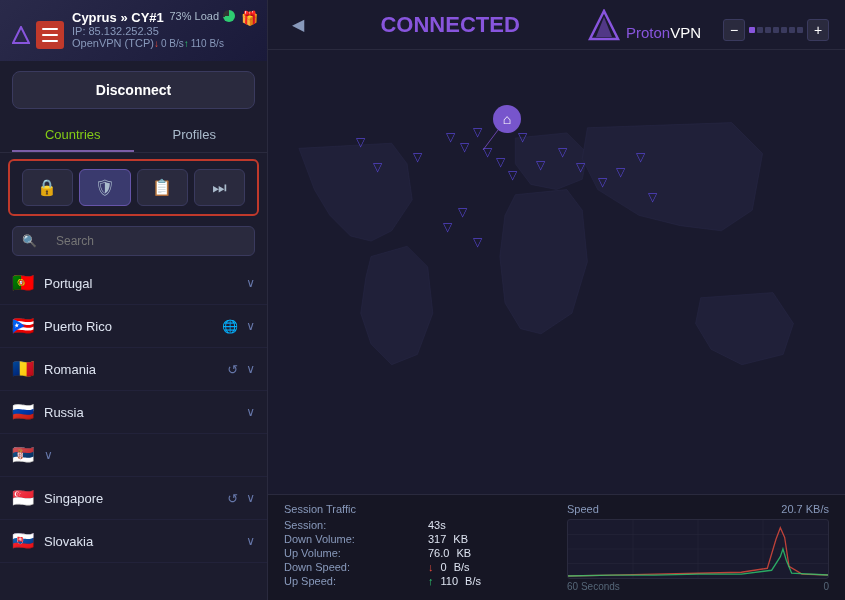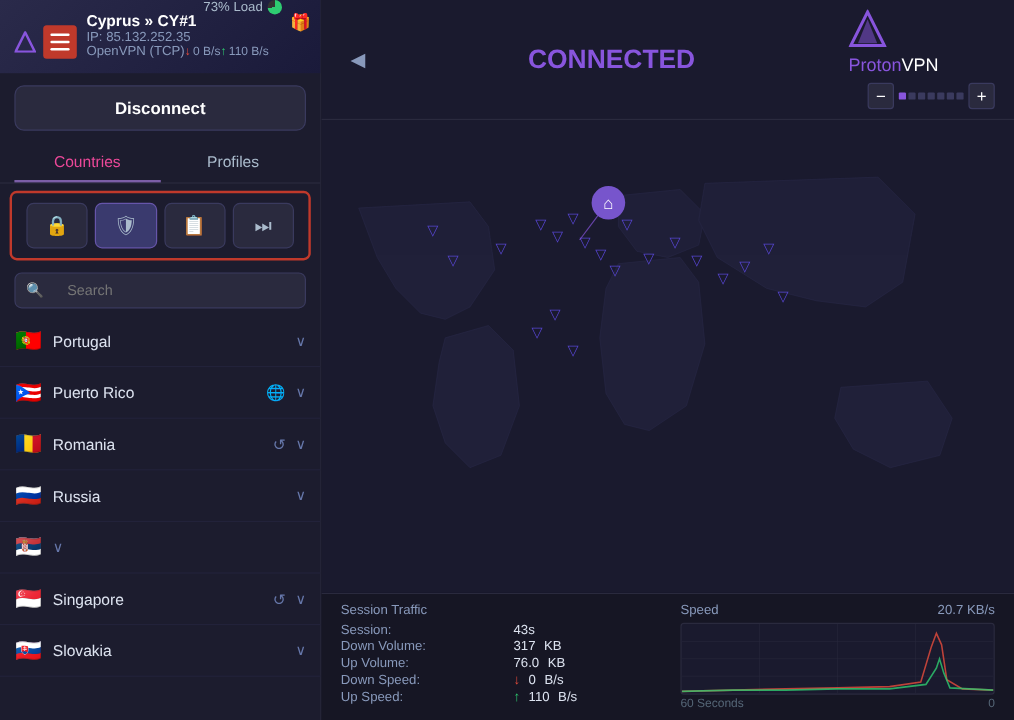--- a/index.html
+++ b/index.html
@@ -92,21 +92,21 @@
       align-items: center;
       gap: 2px;
       font-size: 10px;
     }
 
     .arrow-down { color: #e74c3c; }
     .arrow-up { color: #2ecc71; }
 
     .load-badge {
       position: absolute;
-      top: 0;
+      top: 10px;
       right: 32px;
       font-size: 11px;
       color: #aabbcc;
       display: flex;
       align-items: center;
       gap: 4px;
     }
 
     .load-circle {
       width: 12px;
@@ -151,21 +151,21 @@
       padding: 8px 4px;
       background: none;
       border: none;
       color: #aabbcc;
       font-size: 13px;
       cursor: pointer;
       border-bottom: 2px solid transparent;
     }
 
     .tab-btn.active {
-      color: #ec4899;
+      color: #84cc16;
       border-bottom: 2px solid #7b5ea7;
     }
 
     .filter-row {
       display: flex;
       gap: 6px;
       padding: 8px 12px;
       border: 2px solid #c0392b;
       margin: 6px 8px;
       border-radius: 6px;
@@ -287,23 +287,22 @@
     .connected-text {
       color: #8855dd;
       font-size: 22px;
       font-weight: 700;
       text-align: center;
       flex: 1;
     }
 
     .proton-vpn-logo {
       display: flex;
-      align-items: flex-start;
+      align-items: flex-end;
       gap: 6px;
-      flex-direction: column;
     }
 
     .proton-text {
       font-size: 15px;
       color: #fff;
     }
 
     .proton-text span { color: #8855dd; }
 
     .zoom-controls {

